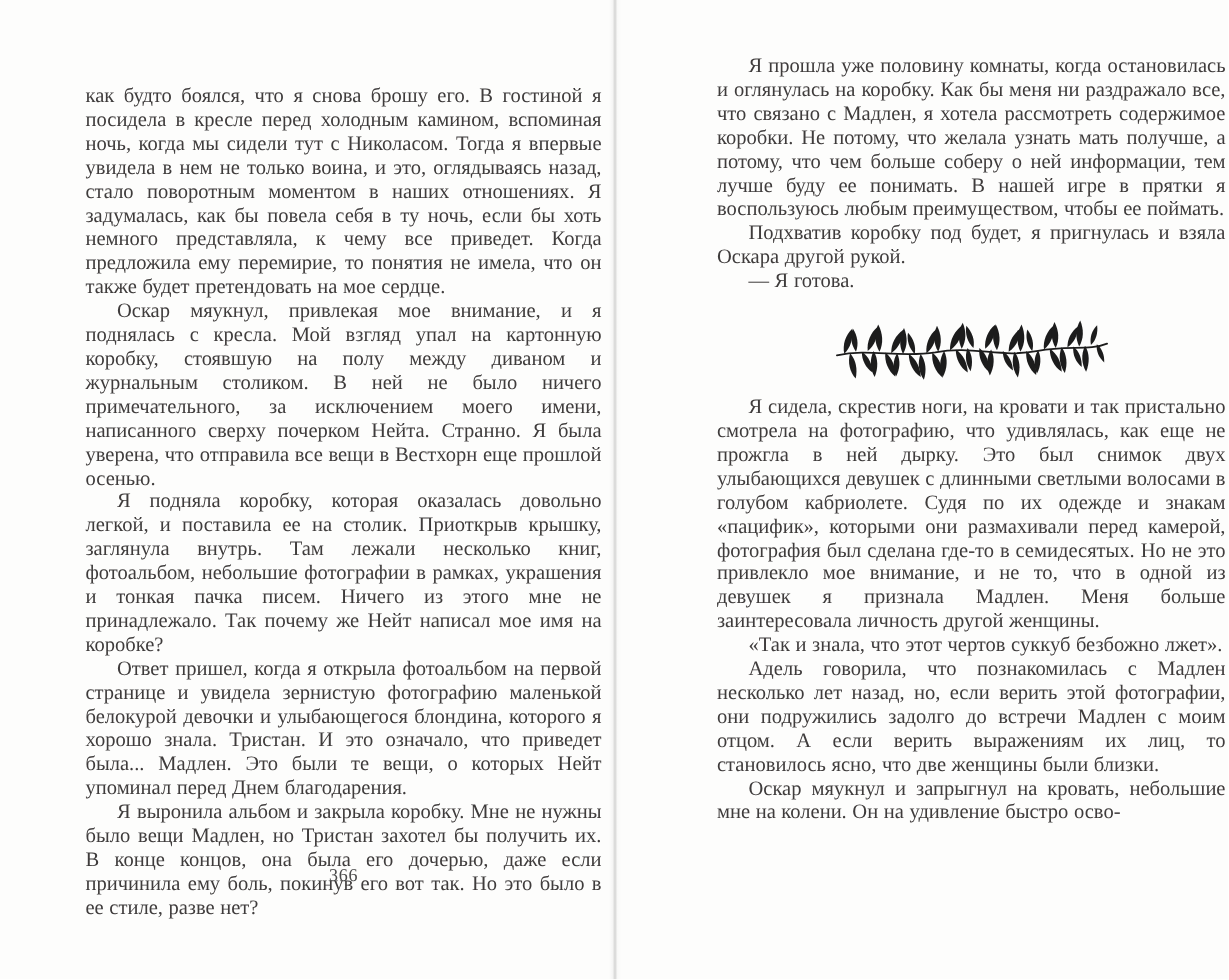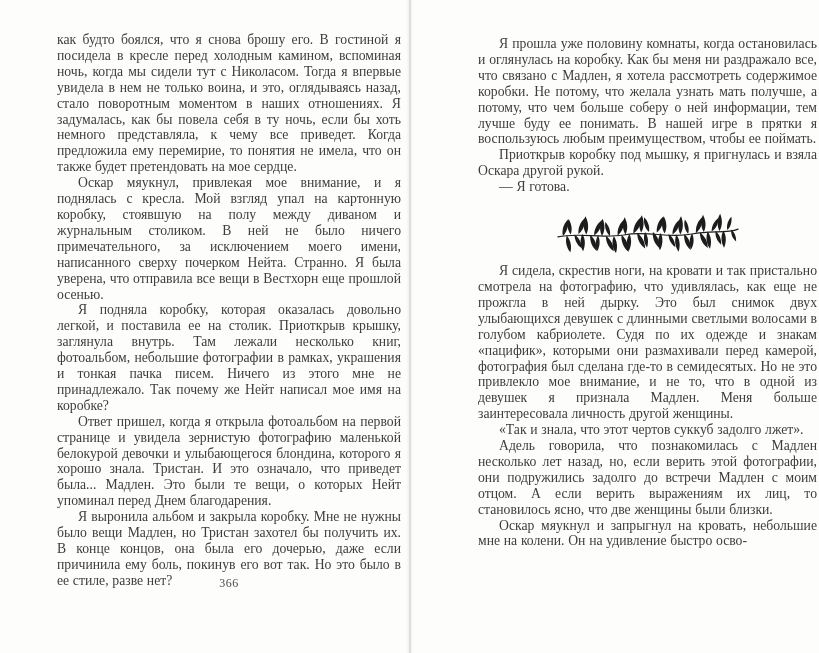--- a/index.html
+++ b/index.html
@@ -21,21 +21,21 @@
     overflow: hidden;
   }
   .page {
     position: absolute;
     top: 0;
     height: 653px;
   }
   .page-left {
     left: 0;
     width: 410px;
-    padding: 32px 9px 0 57px;
+    padding: 56px 9px 0 57px;
   }
   .page-right {
     left: 399px;
     width: 409px;
     padding: 36px 31px 0 39px;
     margin-left: 40px;
   }
   .gutter {
     position: absolute;
     top: 0;
@@ -84,21 +84,21 @@
   <div class="page page-left">
     <p class="para no-indent">как будто боялся, что я снова брошу его. В гостиной я посидела в кресле перед холодным камином, вспоминая ночь, когда мы сидели тут с Николасом. Тогда я впервые увидела в нем не только воина, и это, оглядываясь назад, стало поворотным моментом в наших отношениях. Я задумалась, как бы повела себя в ту ночь, если бы хоть немного представляла, к чему все приведет. Когда предложила ему перемирие, то понятия не имела, что он также будет претендовать на мое сердце.</p>
     <p class="para">Оскар мяукнул, привлекая мое внимание, и я поднялась с кресла. Мой взгляд упал на картонную коробку, стоявшую на полу между диваном и журнальным столиком. В ней не было ничего примечательного, за исключением моего имени, написанного сверху почерком Нейта. Странно. Я была уверена, что отправила все вещи в Вестхорн еще прошлой осенью.</p>
     <p class="para">Я подняла коробку, которая оказалась довольно легкой, и поставила ее на столик. Приоткрыв крышку, заглянула внутрь. Там лежали несколько книг, фотоальбом, небольшие фотографии в рамках, украшения и тонкая пачка писем. Ничего из этого мне не принадлежало. Так почему же Нейт написал мое имя на коробке?</p>
     <p class="para">Ответ пришел, когда я открыла фотоальбом на первой странице и увидела зернистую фотографию маленькой белокурой девочки и улыбающегося блондина, которого я хорошо знала. Тристан. И это означало, что приведет была... Мадлен. Это были те вещи, о которых Нейт упоминал перед Днем благодарения.</p>
     <p class="para">Я выронила альбом и закрыла коробку. Мне не нужны было вещи Мадлен, но Тристан захотел бы получить их. В конце концов, она была его дочерью, даже если причинила ему боль, покинув его вот так. Но это было в ее стиле, разве нет?</p>
   </div>
 
   <div class="page page-right">
     <p class="para">Я прошла уже половину комнаты, когда остановилась и оглянулась на коробку. Как бы меня ни раздражало все, что связано с Мадлен, я хотела рассмотреть содержимое коробки. Не потому, что желала узнать мать получше, а потому, что чем больше соберу о ней информации, тем лучше буду ее понимать. В нашей игре в прятки я воспользуюсь любым преимуществом, чтобы ее поймать.</p>
-    <p class="para">Приоткрыв коробку под мышку, я пригнулась и взяла Оскара другой рукой.</p>
+    <p class="para">Подхватив коробку под будет, я пригнулась и взяла Оскара другой рукой.</p>
     <p class="para">— Я готова.</p>
 
     <svg class="ornament" viewBox="0 0 190 40" xmlns="http://www.w3.org/2000/svg" aria-hidden="true">
       <defs>
         <path id="lf" d="M0,0 C2,-6 7,-10.5 13,-12 C10.5,-6 6,-1.5 0,0 Z"></path>
       </defs>
       <path d="M3,24 C25,19 45,26 70,22 C95,17 115,26 140,21 C160,17 175,21 187,16" fill="none" stroke="currentColor" stroke-width="1.2" stroke-linecap="round"></path>
       <g fill="currentColor">
         <use href="#lf" transform="translate(8,23) rotate(-30)"></use>
         <use href="#lf" transform="translate(16,21.5) rotate(-55) scale(0.9)"></use>
@@ -141,21 +141,21 @@
         <use href="#lf" transform="translate(140,20.5) scale(0.9,-0.9) rotate(-50)"></use>
         <use href="#lf" transform="translate(148,19.5) scale(1,-1) rotate(-20)"></use>
         <use href="#lf" transform="translate(156,18.5) scale(1,-1) rotate(-40)"></use>
         <use href="#lf" transform="translate(164,18) scale(0.85,-0.85) rotate(-25)"></use>
         <use href="#lf" transform="translate(172,17.5) scale(1,-1) rotate(-45)"></use>
         <use href="#lf" transform="translate(180,16.5) scale(0.75,-0.75) rotate(-25)"></use>
       </g>
     </svg>
 
     <p class="para">Я сидела, скрестив ноги, на кровати и так пристально смотрела на фотографию, что удивлялась, как еще не прожгла в ней дырку. Это был снимок двух улыбающихся девушек с длинными светлыми волосами в голубом кабриолете. Судя по их одежде и знакам «пацифик», которыми они размахивали перед камерой, фотография был сделана где-то в семидесятых. Но не это привлекло мое внимание, и не то, что в одной из девушек я признала Мадлен. Меня больше заинтересовала личность другой женщины.</p>
-    <p class="para">«Так и знала, что этот чертов суккуб задолго лжет».</p>
+    <p class="para">«Так и знала, что этот чертов суккуб безбожно лжет».</p>
     <p class="para">Адель говорила, что познакомилась с Мадлен несколько лет назад, но, если верить этой фотографии, они подружились задолго до встречи Мадлен с моим отцом. А если верить выражениям их лиц, то становилось ясно, что две женщины были близки.</p>
     <p class="para">Оскар мяукнул и запрыгнул на кровать, небольшие мне на колени. Он на удивление быстро осво-</p>
   </div>
 
   <div class="gutter"></div>
 
   <div class="page-number left-num">366</div>
 
 </div>
 

